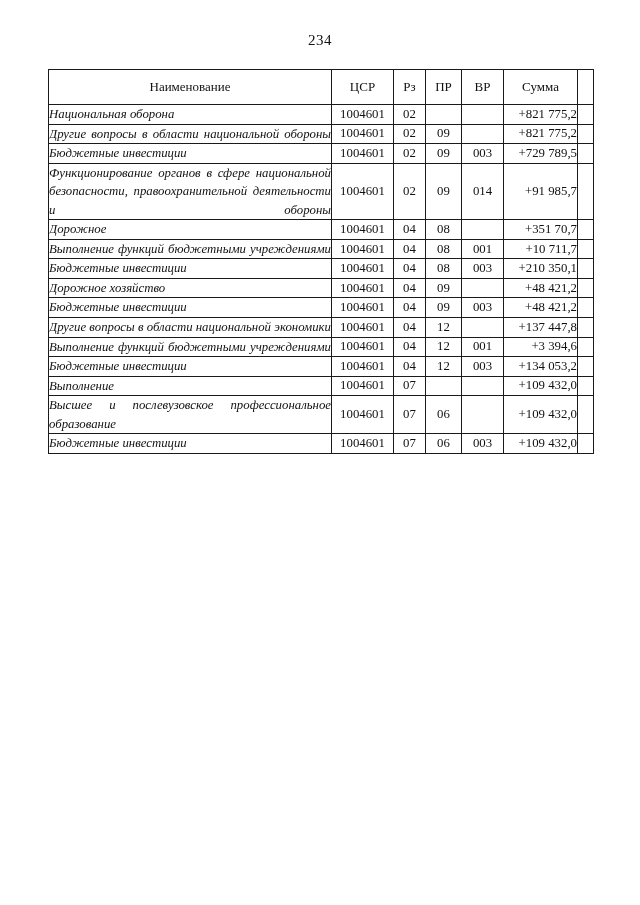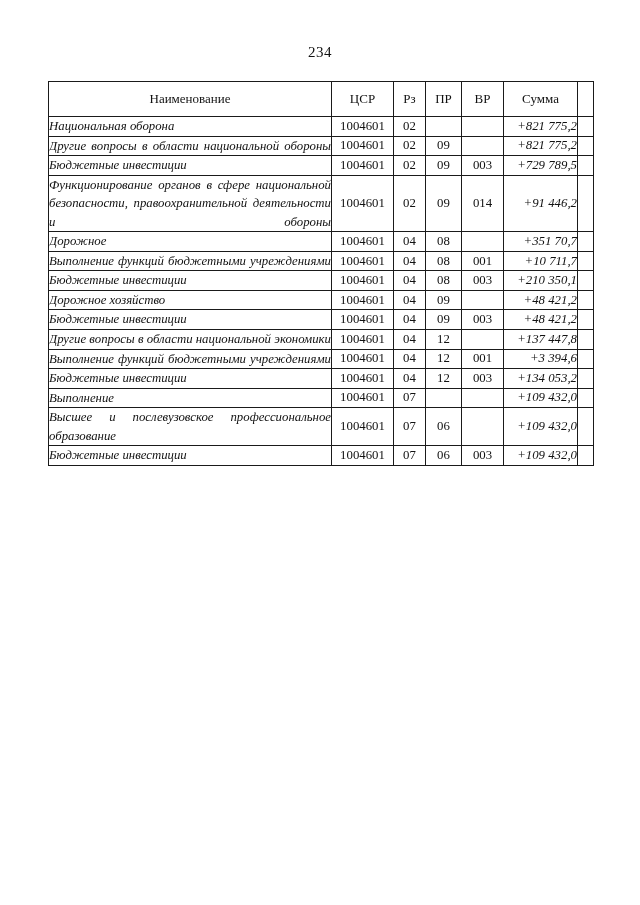--- a/index.html
+++ b/index.html
@@ -17,21 +17,21 @@
   }
   .page {
     width: 640px;
     height: 905px;
     position: relative;
     box-sizing: border-box;
   }
   .page-number {
     text-align: center;
     font-size: 15px;
-    margin-top: 44px;
+    margin-top: 32px;
     letter-spacing: 0.5px;
   }
   .table-wrap {
     margin: 20px 48px 16px 48px;
     border-radius: 16px;
   }
   table.budget {
     border-collapse: collapse;
     width: 545px;
     table-layout: fixed;
@@ -84,21 +84,20 @@
     vertical-align: bottom;
     padding-bottom: 9px;
   }
   td.sum {
     text-align: right;
     padding-right: 18px;
     font-size: 12.8px;
     vertical-align: bottom;
     padding-bottom: 9px;
     white-space: nowrap;
-    font-style: italic;
   }
   td.tail { }
 </style>
 </head>
 <body>
 
 <div class="page">
 
   <div class="page-number">234</div>
 
@@ -151,21 +150,21 @@
             <td class="code">003</td>
             <td class="sum">+729 789,5</td>
             <td class="tail"></td>
           </tr>
           <tr>
             <td class="name">Функционирование органов в сфере национальной безопасности, правоохранительной деятельности и обороны</td>
             <td class="code">1004601</td>
             <td class="code">02</td>
             <td class="code">09</td>
             <td class="code">014</td>
-            <td class="sum">+91 446,2</td>
+            <td class="sum">+91 985,7</td>
             <td class="tail"></td>
           </tr>
           <tr>
             <td class="name single">Дорожное</td>
             <td class="code">1004601</td>
             <td class="code">04</td>
             <td class="code">08</td>
             <td class="code"></td>
             <td class="sum">+351 70,7</td>
             <td class="tail"></td>

